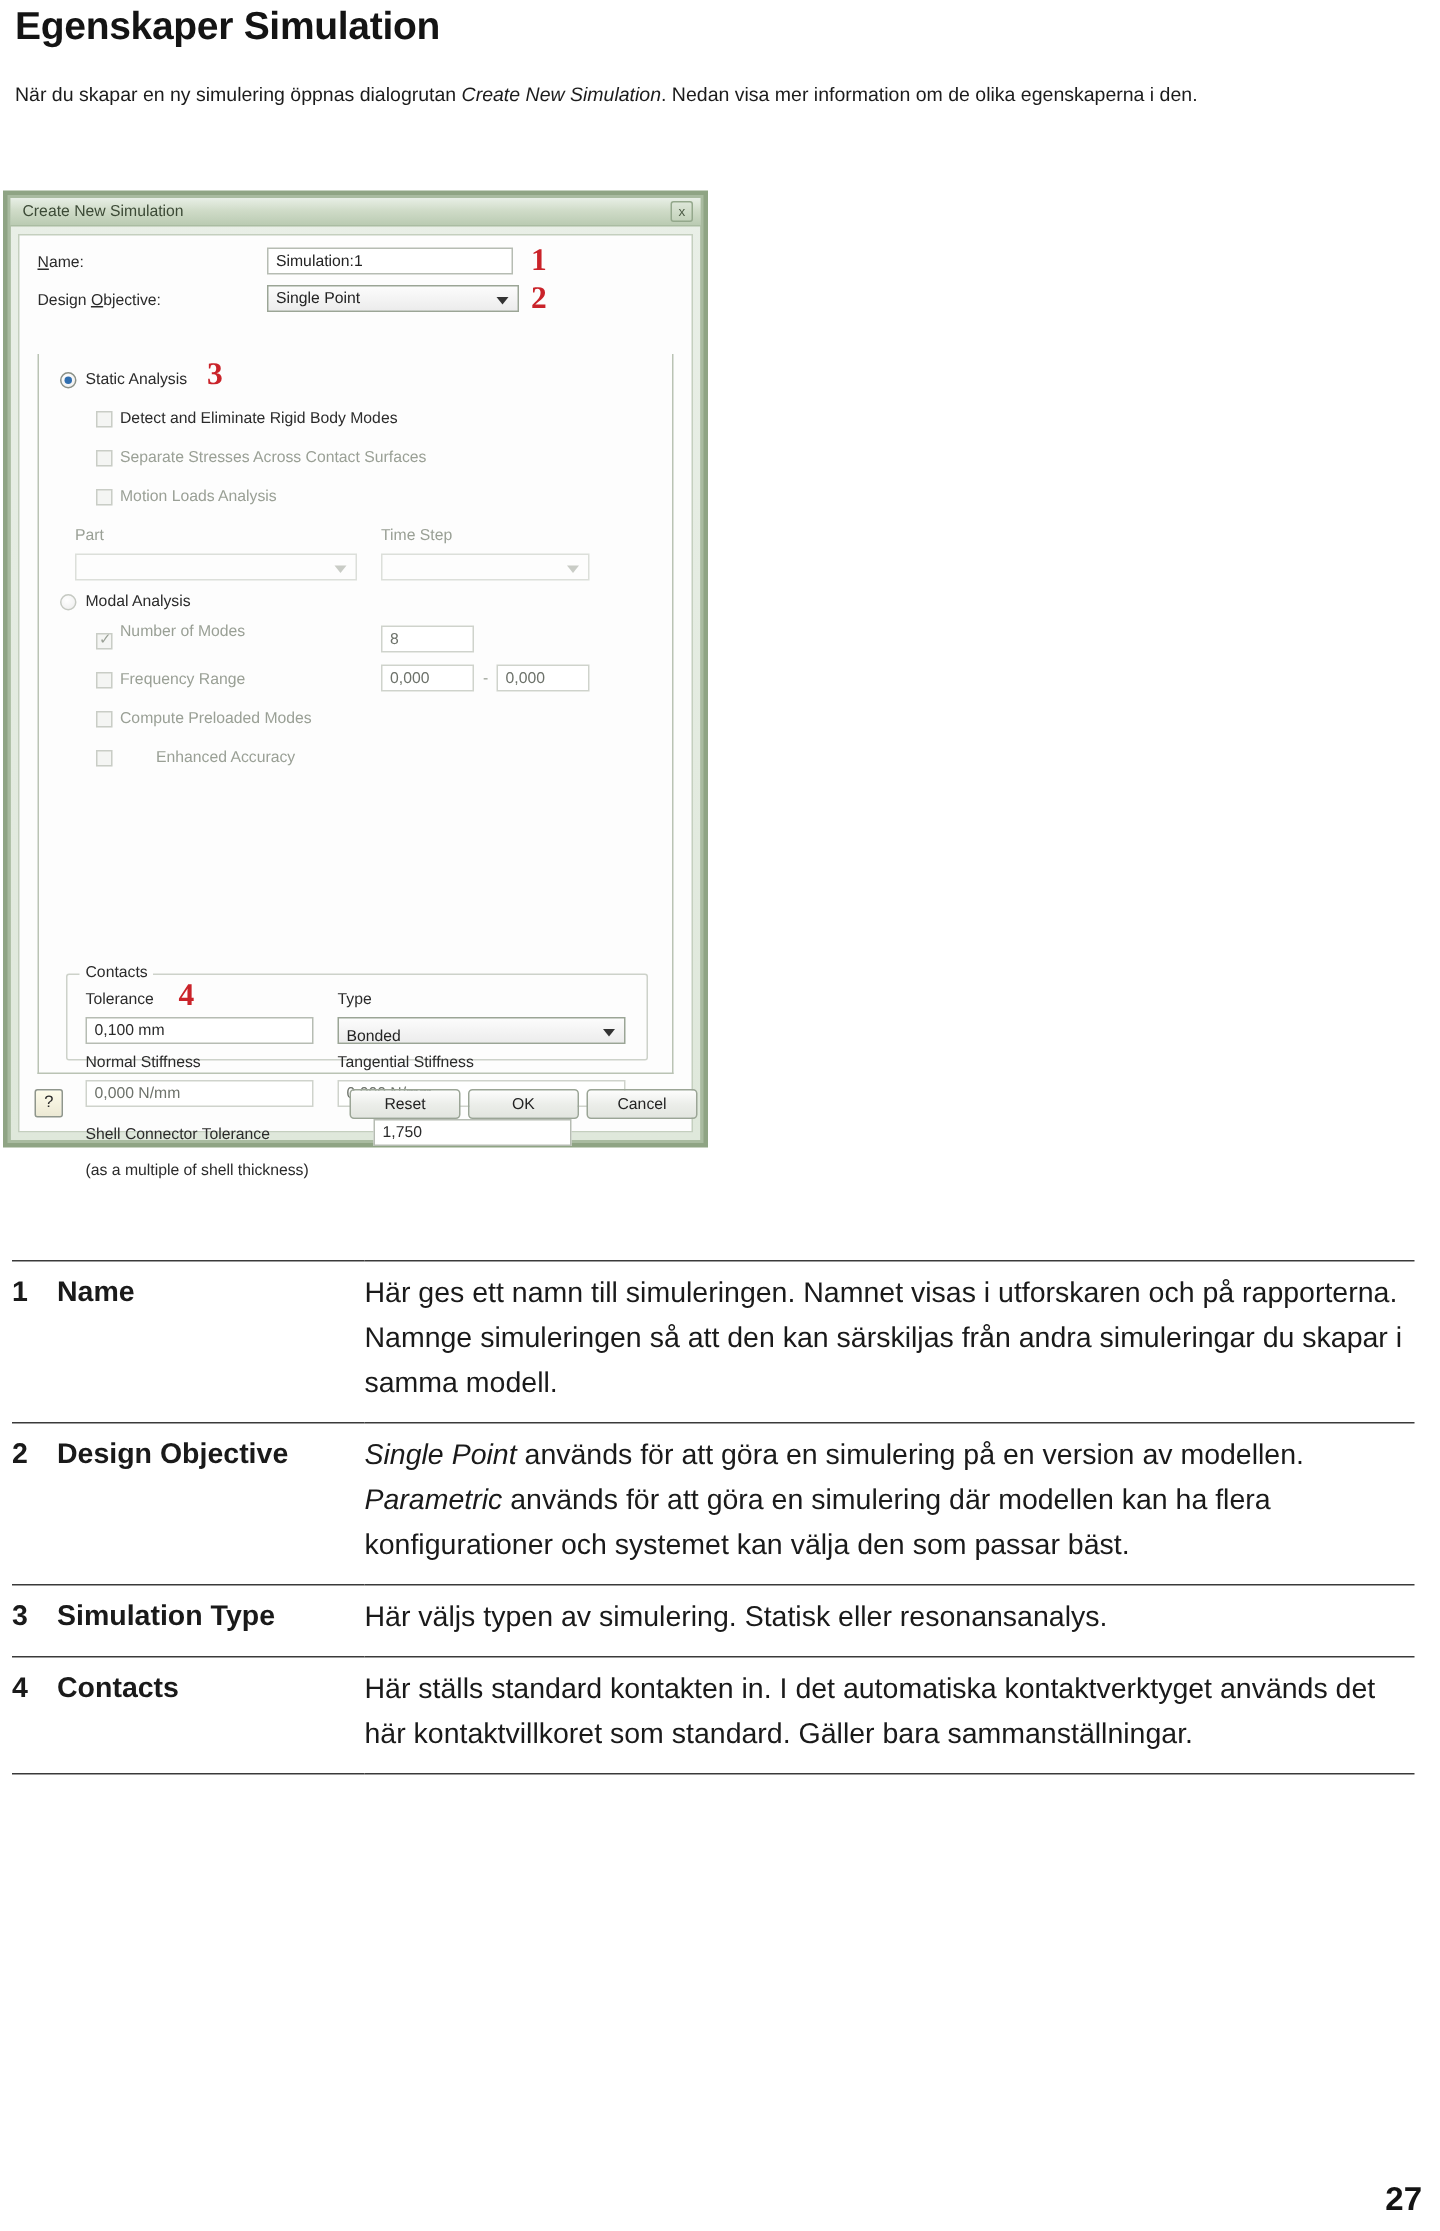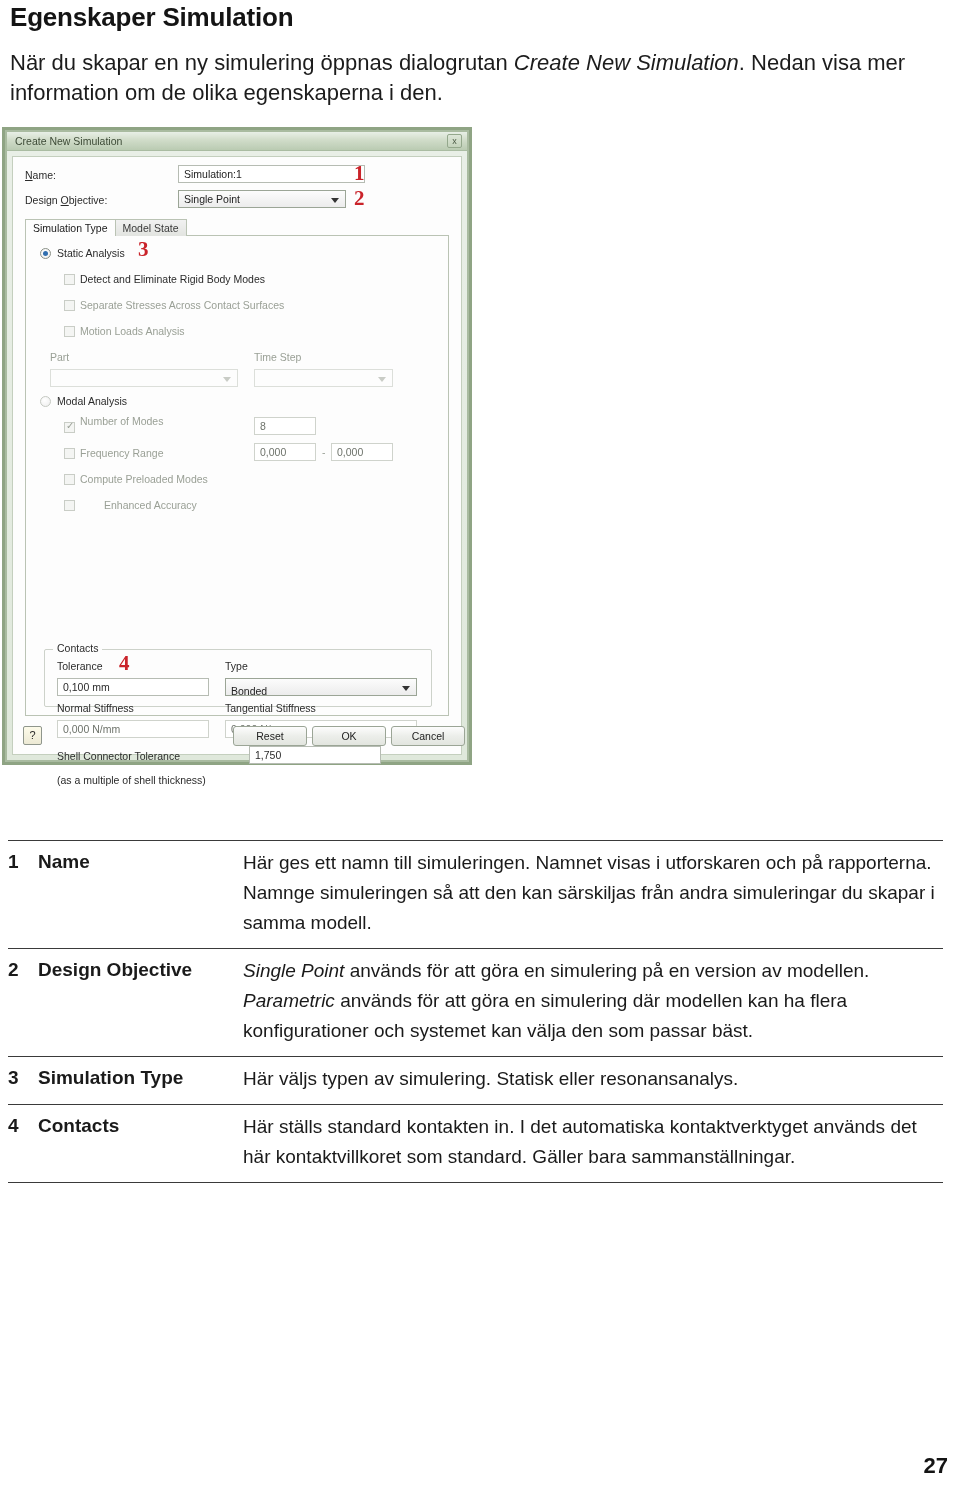--- a/index.html
+++ b/index.html
@@ -22,21 +22,21 @@
     font-size: 26px;
     font-weight: bold;
     letter-spacing: -0.2px;
     color: #141414;
   }
   .intro {
     position: absolute;
     left: 10px;
     top: 48px;
     width: 930px;
-    font-size: 22px;
+    font-size: 13px;
     line-height: 30px;
     color: #1c1c1c;
   }
   .intro i { font-style: italic; }
 
   
   .shot {
     position: absolute;
     left: 2px;
     top: 127px;
@@ -100,21 +100,21 @@
     position: absolute;
     left: 12px; top: 12px;
   }
   .fld-obj {
     position: absolute;
     left: 12px; top: 37px;
   }
   .input-text {
     position: absolute;
     left: 165px; top: 8px;
-    width: 187px; height: 18px;
+    width: 164px; height: 18px;
     border: 1px solid #b6bcb2;
     background: #ffffff;
     font-size: 10.5px;
     padding: 2px 5px;
     color: #232323;
   }
   .combo {
     position: absolute;
     left: 165px; top: 33px;
     width: 168px; height: 18px;
@@ -358,23 +358,20 @@
       <div class="input-text">Simulation:1</div>
       <div class="anno" style="left:341px; top:4px;">1</div>
 
       <div class="row-label fld-obj">Design <u>O</u>bjective:</div>
       <div class="combo">
         <span>Single Point</span>
         <span class="arrow"></span>
       </div>
       <div class="anno" style="left:341px; top:29px;">2</div>
 
-      <div class="tabstrip">
-        <span class="tab active">Simulation Type</span><span class="tab inactive">Model State</span>
-      </div>
 
       <div class="tabpanel">
 
         <div class="radio on" style="left:14px; top:12px;"></div>
         <div class="lbl" style="left:31px; top:11px;">Static Analysis</div>
         <div class="anno" style="left:112px; top:1px;">3</div>
 
         <div class="chk" style="left:38px; top:38px;"></div>
         <div class="lbl" style="left:54px; top:37px;">Detect and Eliminate Rigid Body Modes</div>
 

